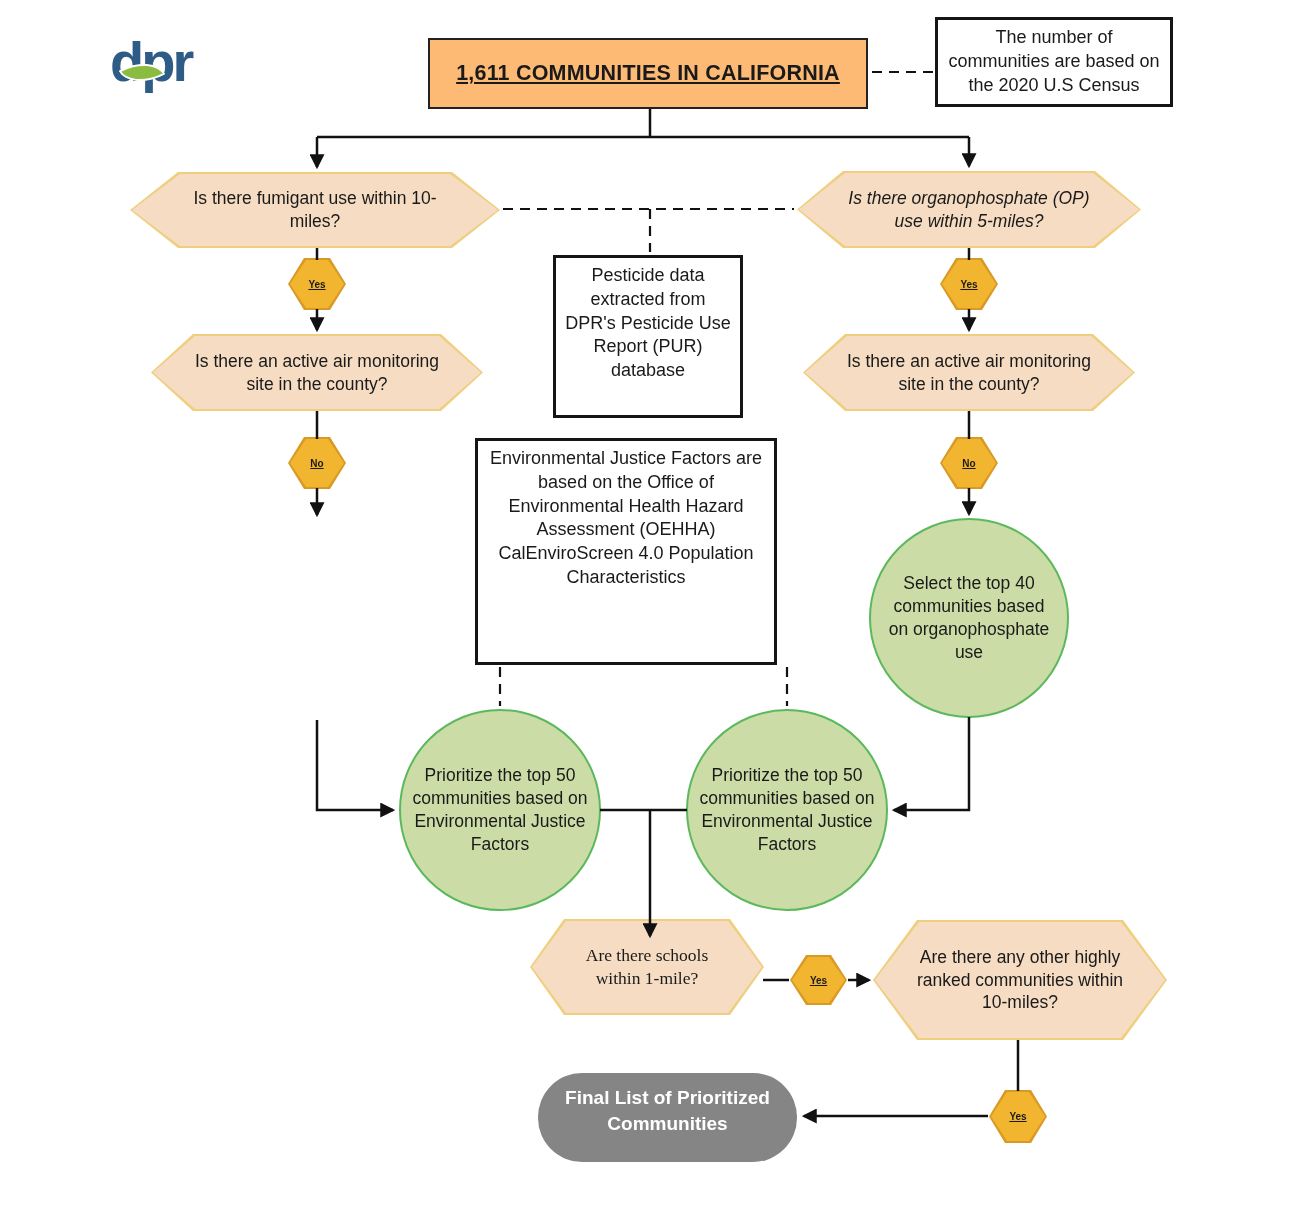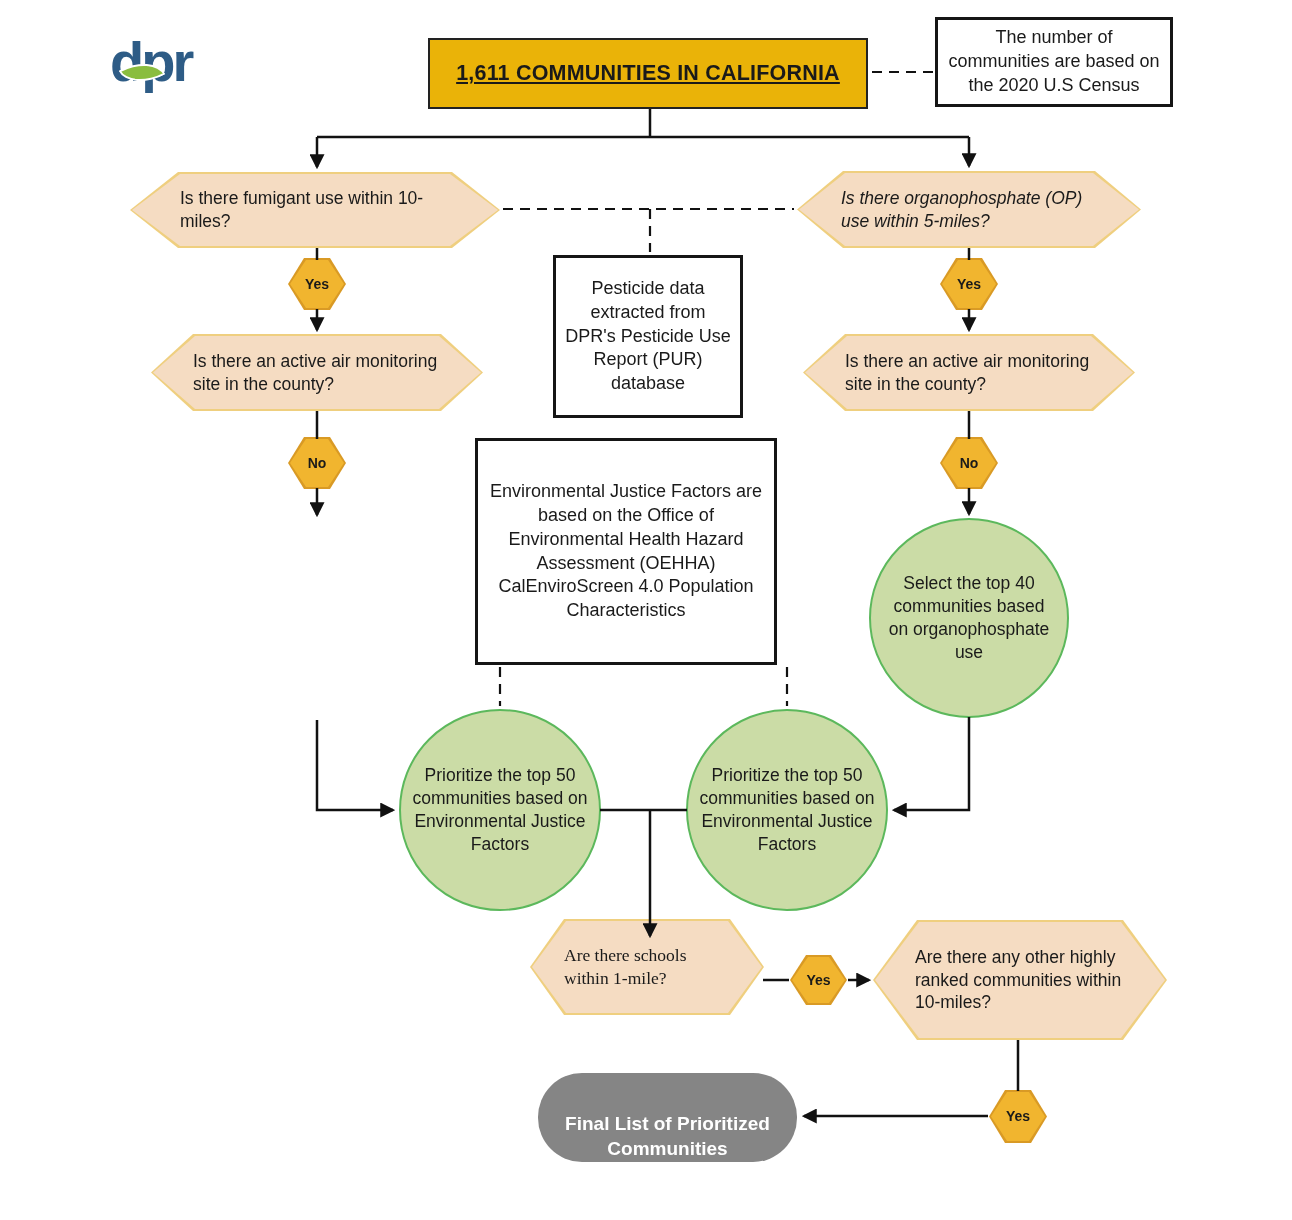--- a/index.html
+++ b/index.html
@@ -9,59 +9,59 @@
     --final_fill:#858585; --line:#111111; --logo_blue:#2E5C86; --leaf_green:#8ABD3F;
   }
   html,body{margin:0;padding:0;background:#fff;}
   .stage{
     position:relative;width:1292px;height:1220px;background:#fff;overflow:hidden;
     font-family:"Liberation Sans", sans-serif;color:#1a1a1a;
   }
   
   .note-box{
     position:absolute;background:#fff;border:3px solid #151515;box-sizing:border-box;
-    display:flex;align-items:center;justify-content:center;text-align:center;
+    display:flex;justify-content:center;text-align:center;
     font-size:18px;line-height:1.32;padding:6px 8px;
   }
   .title-box{
-    position:absolute;background:#eab308;border:2px solid #222;box-sizing:border-box;
+    position:absolute;background:#fdba74;border:2px solid #222;box-sizing:border-box;
     display:flex;align-items:center;justify-content:center;text-align:center;
   }
   .title-box .t{font-size:21.5px;font-weight:bold;text-decoration:underline;letter-spacing:.2px;}
   
   .hex{position:absolute;}
   .hex .bg,.hex .fg{
     position:absolute;
     clip-path:polygon(0 50%, var(--tip) 0, calc(100% - var(--tip)) 0, 100% 50%,
                       calc(100% - var(--tip)) 100%, var(--tip) 100%);
   }
   .hex .bg{inset:0;}
   .hex .fg{inset:2px;}
   .hex .lab{
     position:absolute;inset:0;display:flex;align-items:center;justify-content:center;
-    text-align:left;line-height:1.3;
+    text-align:center;line-height:1.3;
   }
   .hex-q .bg{background:var(--question_border);}
   .hex-q .fg{background:var(--question_fill);}
   .hex-q .lab{font-size:17.5px;}
   .hex-d .bg{background:var(--decision_border);}
   .hex-d .fg{background:var(--decision_fill);}
-  .hex-d .lab{font-size:14px;font-weight:bold;}
+  .hex-d .lab{font-size:10px;font-weight:bold;text-decoration:underline;}
   
   .circle{
     position:absolute;border-radius:50%;background:var(--process_fill);
     border:2px solid var(--process_border);box-sizing:border-box;
     display:flex;align-items:center;justify-content:center;text-align:center;
     font-size:17.5px;line-height:1.32;padding:0 14px;
   }
   
   .final-pill{
     position:absolute;background:var(--final_fill);border-radius:44px;
-    display:flex;align-items:flex-end;justify-content:center;text-align:center;
-    color:#fff;font-weight:bold;font-size:19px;line-height:1.35;padding:0 18px;box-sizing:border-box;
+    display:flex;align-items:flex-start;justify-content:center;text-align:center;
+    color:#fff;font-weight:bold;font-size:19px;line-height:1.35;padding:12px 18px;box-sizing:border-box;
   }
   
   .logo{position:absolute;left:110px;top:14px;width:150px;height:95px;}
   .logo-text{
     font-weight:bold;font-size:56px;color:var(--logo_blue);letter-spacing:-3px;
     line-height:95px;
   }
   .logo-leaf{
     position:absolute;left:12px;top:46px;width:36px;height:21px;
     background:var(--leaf_green);border-radius:0 100% 0 100%;

